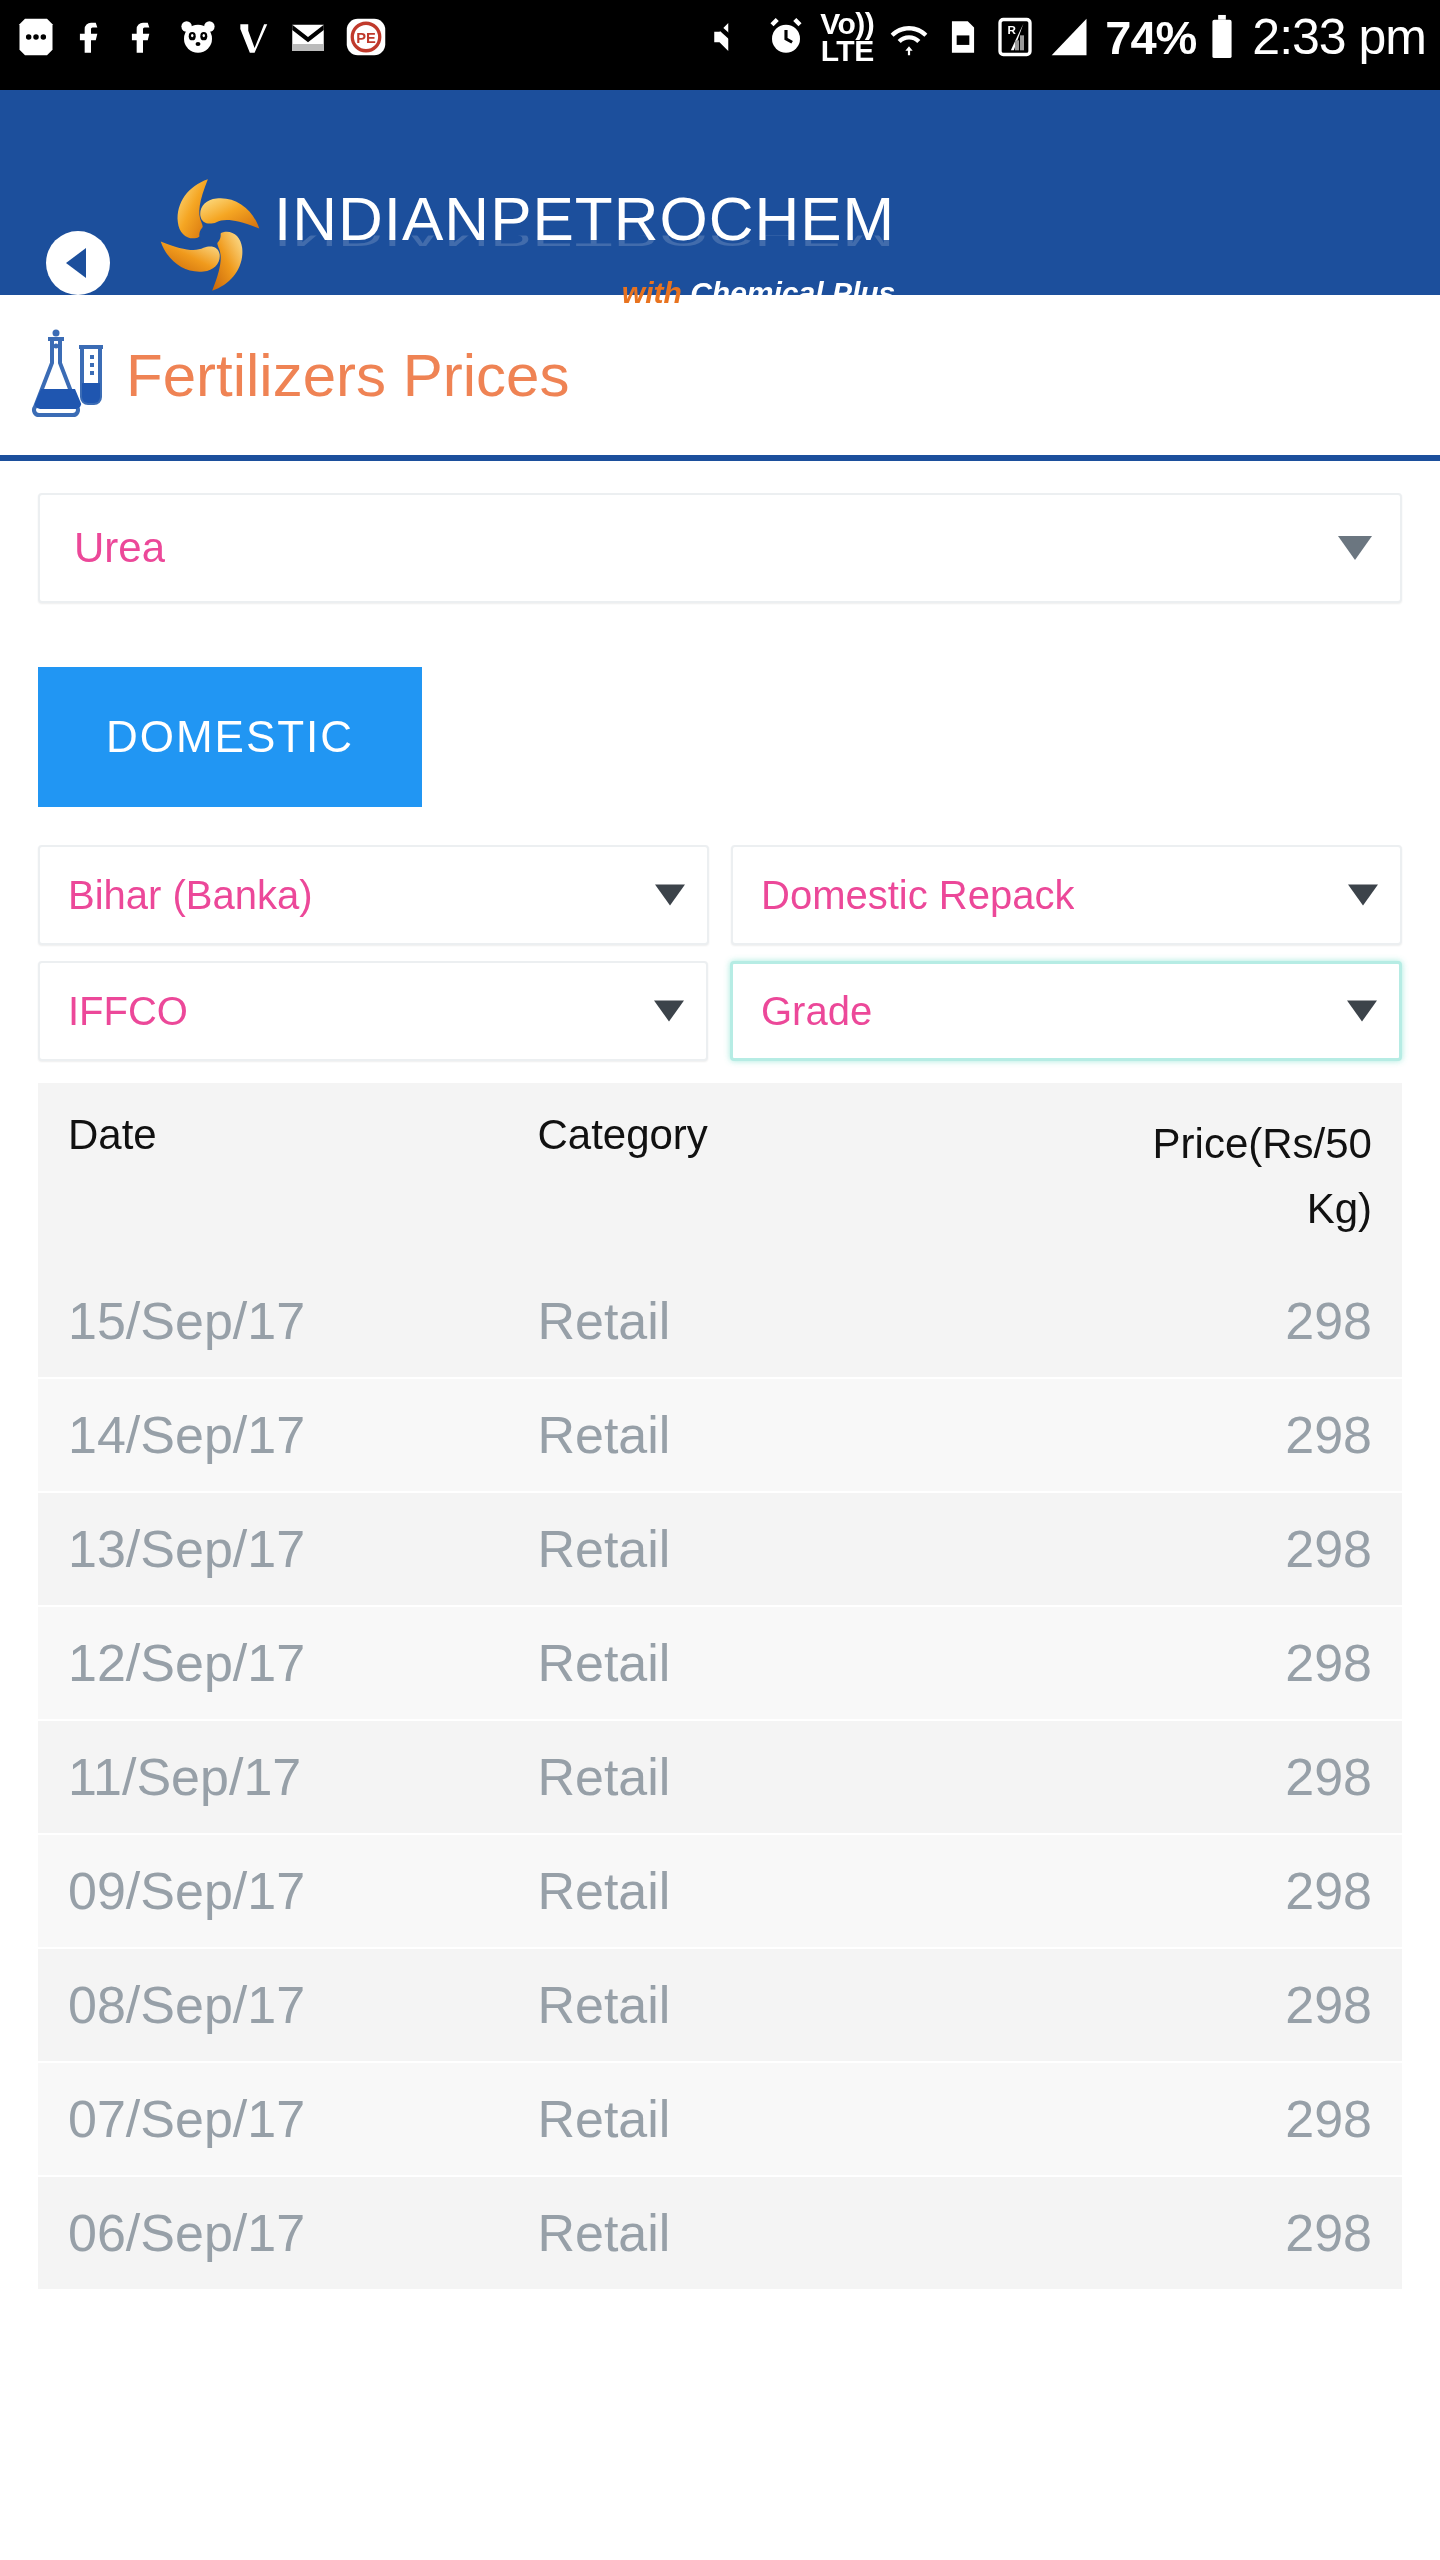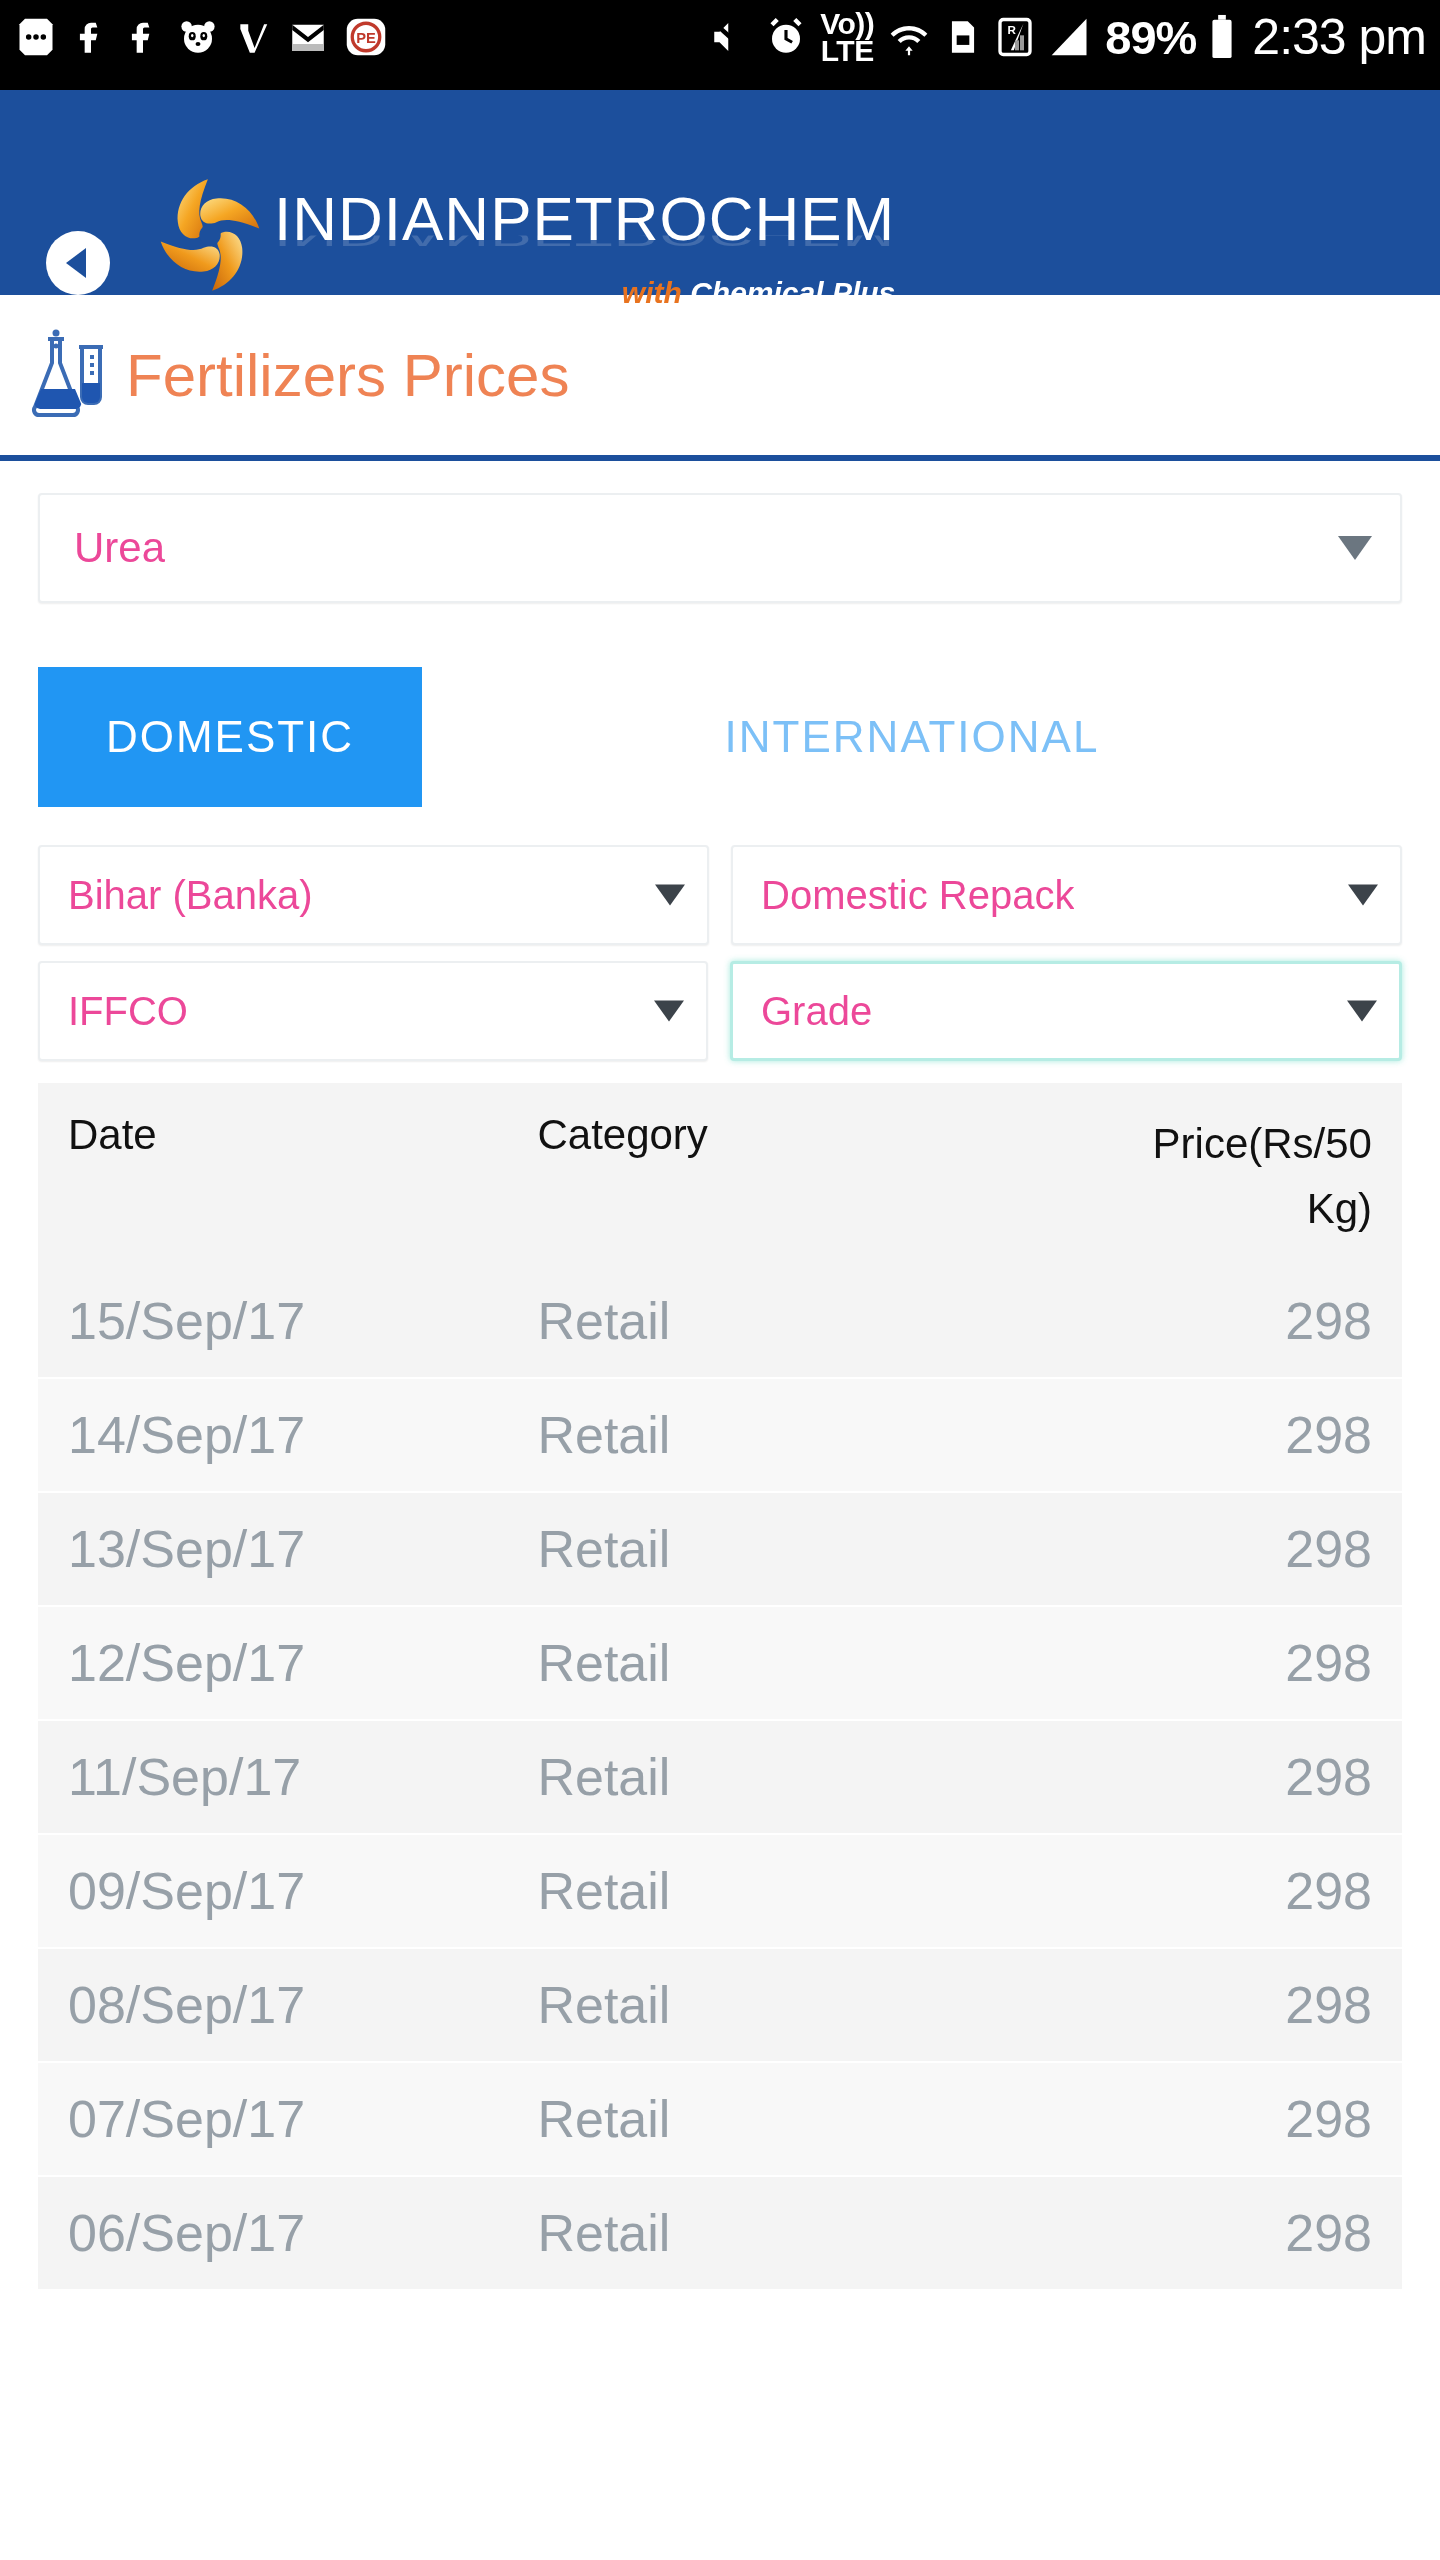--- a/index.html
+++ b/index.html
@@ -265,21 +265,21 @@
         <path d="M17 4L9.5 20h1.8z" fill="#fff"></path>
         <rect x="12" y="14" width="2.4" height="6" fill="#9a9a9a"></rect>
         <rect x="15" y="11" width="2.4" height="9" fill="#9a9a9a"></rect>
       </svg>
     </span>
     <span class="sb-ico">
       <svg width="44" height="44" viewBox="0 0 24 24">
         <path d="M21 2v20H2z" fill="#fff"></path>
       </svg>
     </span>
-    <span class="sb-text sb-batt-pct">89%</span>
+    <span class="sb-text sb-batt-pct">74%</span>
     <span class="sb-ico">
       <svg width="26" height="46" viewBox="0 0 12 24">
         <rect x="4" y="0.5" width="4" height="2.5" fill="#fff"></rect>
         <rect x="1" y="3" width="10" height="20" rx="1" fill="#fff"></rect>
       </svg>
     </span>
     <span class="sb-text sb-clock">2:33 pm</span>
   </div>
 </div>
 
@@ -349,23 +349,20 @@
   <div class="selbox mainsel">
     <span class="selval">Urea</span>
     <span class="caret"></span>
   </div>
 </div>
 
 <div class="tabs">
   <div class="tab active">
     <span>DOMESTIC</span>
   </div>
-  <div class="tab inactive">
-    <span>INTERNATIONAL</span>
-  </div>
 </div>
 
 <div class="filters">
   <div class="filterrow">
     <div class="selbox filtersel">
       <span class="selval">Bihar (Banka)</span>
       <span class="caret"></span>
     </div>
     <div class="selbox filtersel">
       <span class="selval">Domestic Repack</span>

